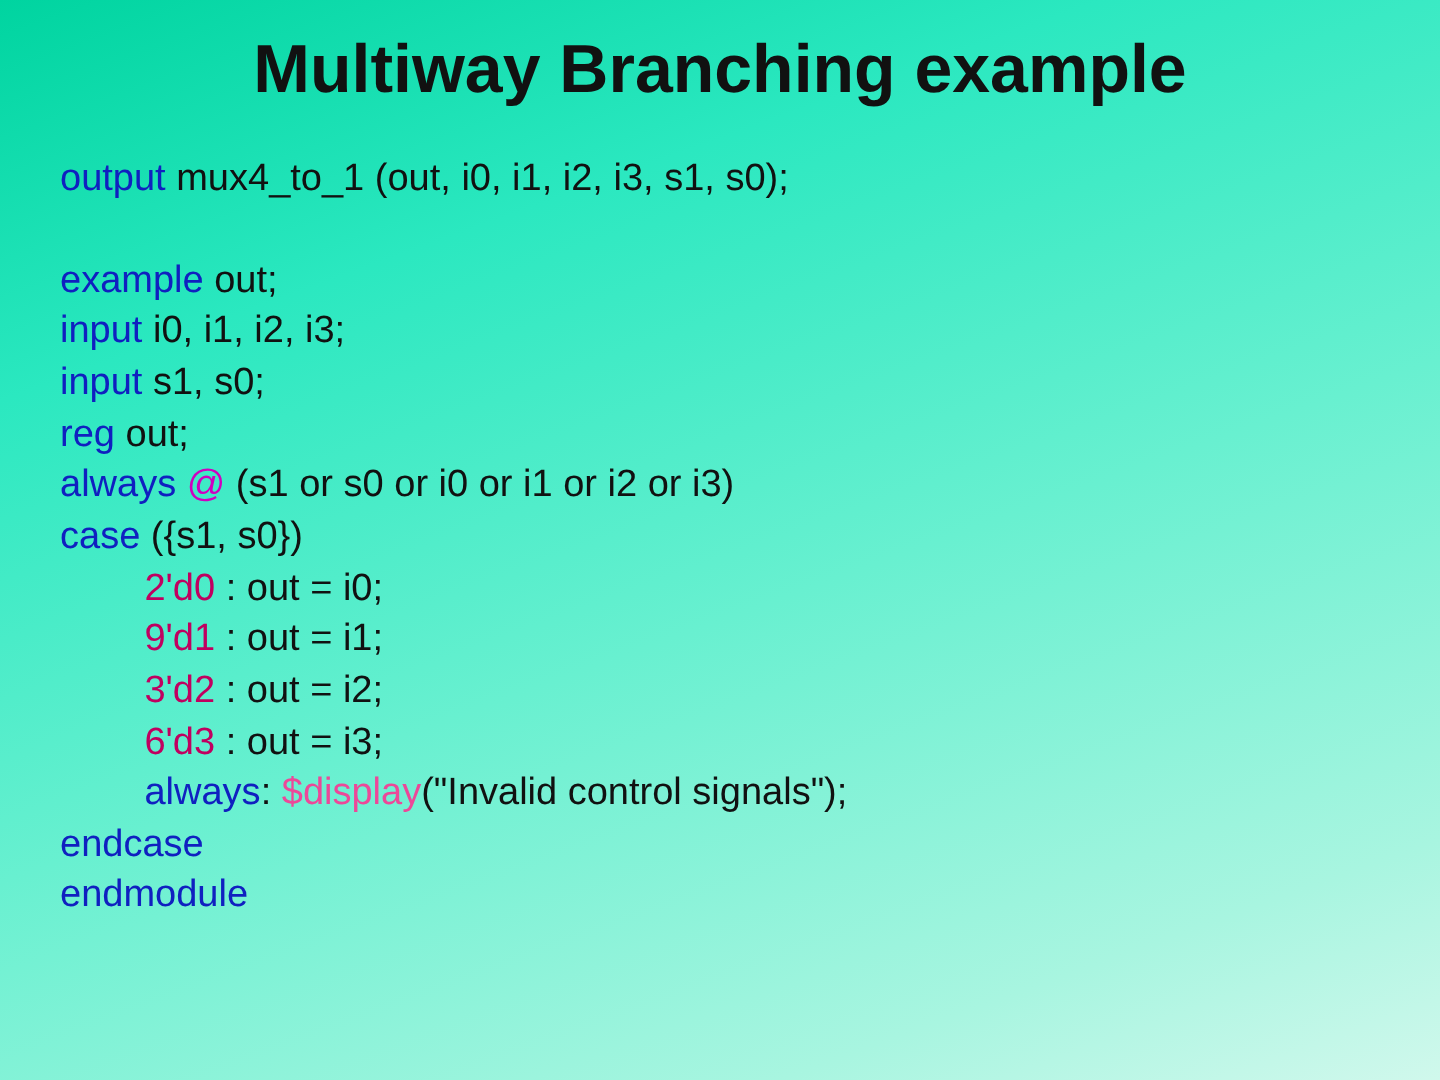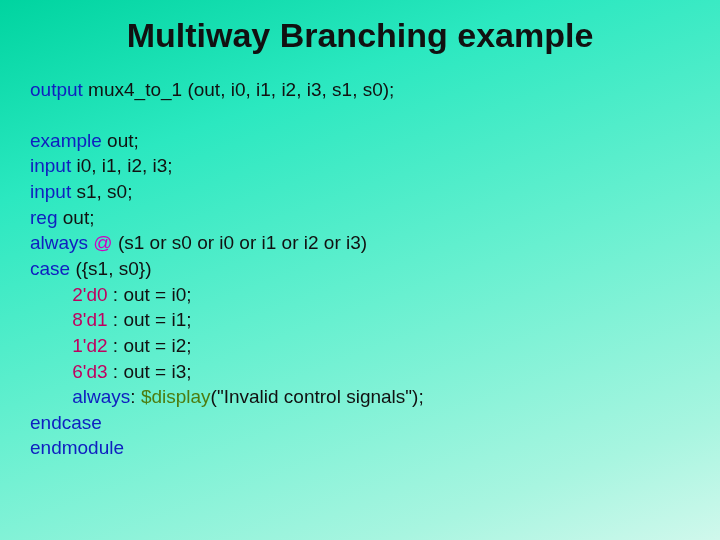--- a/index.html
+++ b/index.html
@@ -30,36 +30,36 @@
   .code {
     font-size: 19px;
     line-height: 1.35;
     color: #111;
     white-space: pre;
     font-family: Arial, Helvetica, sans-serif;
   }
   .kw   { color: #1020c0; }
   .op   { color: #d000c0; }
   .lit  { color: #c00060; }
-  .sys  { color: #4d7c0f; }
+  .sys  { color: #ec4899; }
 </style>
 </head>
 <body>
 
 <div class="slide">
   <h1>Multiway Branching example</h1>
 
   <div class="code"><span class="kw">output</span><span> mux4_to_1 (out, i0, i1, i2, i3, s1, s0);</span>
 
 <span class="kw">example</span><span> out;</span>
 <span class="kw">input</span><span> i0, i1, i2, i3;</span>
 <span class="kw">input</span><span> s1, s0;</span>
 <span class="kw">reg</span><span> out;</span>
 <span class="kw">always</span><span> </span><span class="op">@</span><span> (s1 or s0 or i0 or i1 or i2 or i3)</span>
 <span class="kw">case</span><span> ({s1, s0})</span>
         <span class="lit">2'd0</span><span> : out = i0;</span>
-        <span class="lit">8'd1</span><span> : out = i1;</span>
-        <span class="lit">1'd2</span><span> : out = i2;</span>
+        <span class="lit">9'd1</span><span> : out = i1;</span>
+        <span class="lit">3'd2</span><span> : out = i2;</span>
         <span class="lit">6'd3</span><span> : out = i3;</span>
         <span class="kw">always</span><span>: </span><span class="sys">$display</span><span>("Invalid control signals");</span>
 <span class="kw">endcase</span>
 <span class="kw">endmodule</span></div>
 </div>
 
 </body></html>

